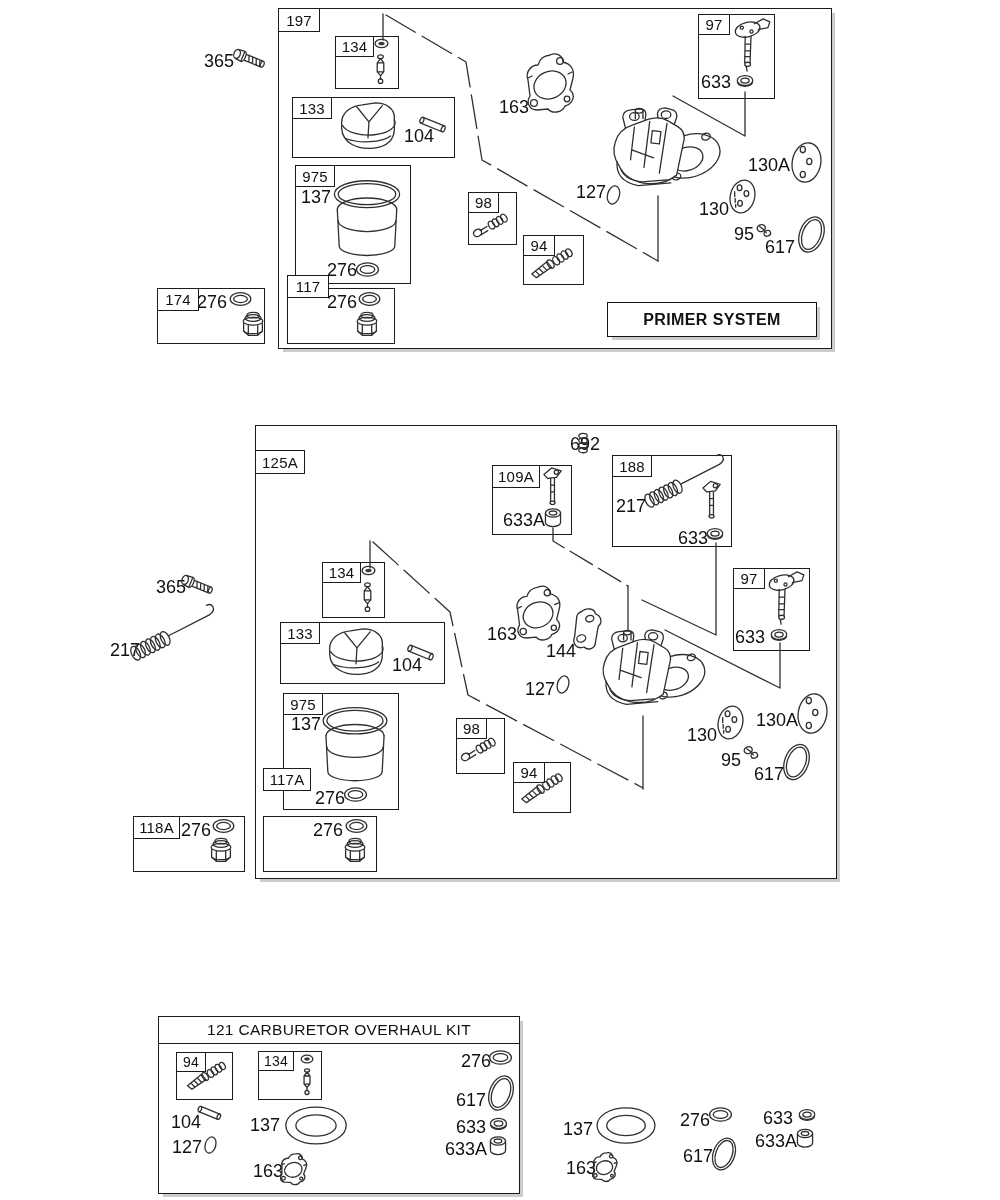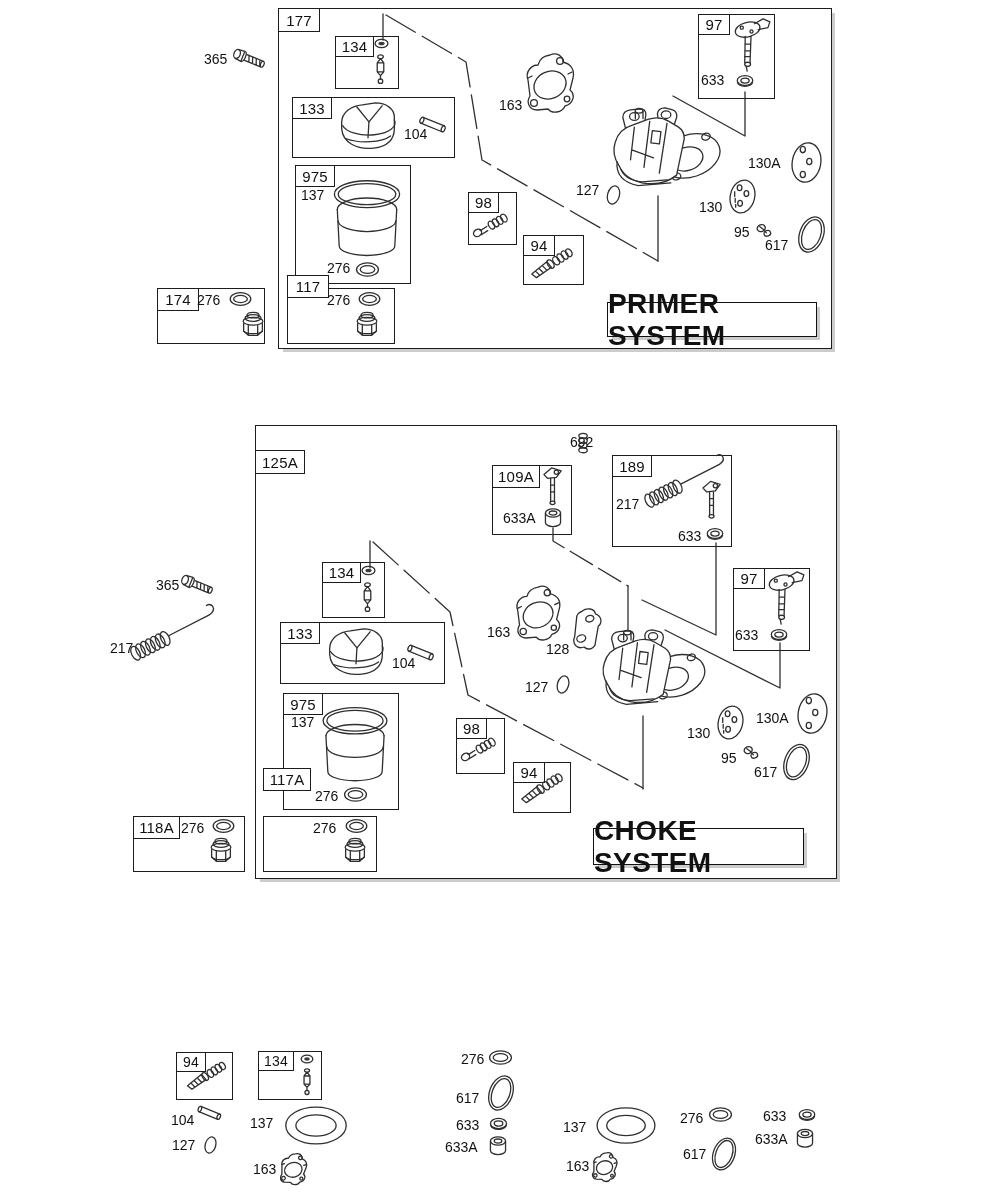--- a/index.html
+++ b/index.html
@@ -3,41 +3,41 @@
 <meta charset="utf-8">
 <style>
   html,body{margin:0;padding:0;background:#fff}
   .stage{position:relative;width:1000px;height:1200px;background:#fff;
          font-family:"Liberation Sans",sans-serif;color:#111;overflow:hidden}
   .bx{position:absolute;border:1.5px solid #1c1c1c;background:transparent}
   .sh{box-shadow:4px 4px 0 -1px rgba(110,110,110,.35)}
   .tab{position:absolute;border:1.4px solid #1c1c1c;background:#fff;
        display:flex;align-items:center;justify-content:center;
        font-size:15px;letter-spacing:.2px}
-  .lbl{position:absolute;font-size:14px;line-height:1;white-space:nowrap}
+  .lbl{position:absolute;font-size:18px;line-height:1;white-space:nowrap}
   .plaque{position:absolute;border:1.7px solid #111;background:#fff;
           display:flex;align-items:center;justify-content:center;
-          font-weight:bold;font-size:28px;letter-spacing:.4px;
+          font-weight:bold;font-size:16px;letter-spacing:.4px;
           box-shadow:4px 4px 0 -1px rgba(110,110,110,.35)}
   .kit{position:absolute;border:1.5px solid #1c1c1c;background:transparent;
        box-shadow:4px 4px 0 -1px rgba(110,110,110,.35)}
   .kittitle{position:absolute;left:0;top:0;right:0;border-bottom:1.5px solid #1c1c1c;
             display:flex;align-items:center;justify-content:center;
             font-size:15.5px;letter-spacing:.3px}
   svg.art{position:absolute;left:0;top:0;pointer-events:none}
   .art *{vector-effect:non-scaling-stroke}
 </style>
 </head>
 <body>
 
 <div class="stage">
 
   <div class="bx sh" style="left:278px;top:8px;width:552px;height:339px"></div>
   <div class="tab" style="left:278px;top:8px;width:40px;height:22px">
-      <span>177</span>
+      <span>197</span>
     </div>
 
   <div class="bx" style="left:335px;top:36px;width:62px;height:51px"></div>
   <div class="tab" style="left:335px;top:36px;width:37px;height:19px">
       <span>134</span>
     </div>
 
   <div class="bx" style="left:292px;top:97px;width:161px;height:59px"></div>
   <div class="tab" style="left:292px;top:97px;width:38px;height:20px">
       <span>133</span>
@@ -96,21 +96,21 @@
       <span>125A</span>
     </div>
 
   <div class="bx" style="left:492px;top:465px;width:78px;height:68px"></div>
   <div class="tab" style="left:492px;top:465px;width:46px;height:21px">
       <span>109A</span>
     </div>
 
   <div class="bx" style="left:612px;top:455px;width:118px;height:90px"></div>
   <div class="tab" style="left:612px;top:455px;width:38px;height:20px">
-      <span>189</span>
+      <span>188</span>
     </div>
 
   <div class="bx" style="left:322px;top:562px;width:61px;height:54px"></div>
   <div class="tab" style="left:322px;top:562px;width:37px;height:19px">
       <span>134</span>
     </div>
 
   <div class="bx" style="left:280px;top:622px;width:163px;height:60px"></div>
   <div class="tab" style="left:280px;top:622px;width:38px;height:20px">
       <span>133</span>
@@ -139,44 +139,46 @@
   <div class="bx" style="left:513px;top:762px;width:56px;height:49px"></div>
   <div class="tab" style="left:513px;top:762px;width:30px;height:19px">
       <span>94</span>
     </div>
 
   <div class="bx" style="left:733px;top:568px;width:75px;height:81px"></div>
   <div class="tab" style="left:733px;top:568px;width:30px;height:19px">
       <span>97</span>
     </div>
 
-  <div class="plaque" style="left:593px;top:828px;width:209px;height:35px">
-    <span>CHOKE SYSTEM</span>
-  </div>
 
   <span class="lbl" style="left:570px;top:435px">692</span>
   <span class="lbl" style="left:503px;top:511px">633A</span>
   <span class="lbl" style="left:616px;top:497px">217</span>
   <span class="lbl" style="left:678px;top:529px">633</span>
   <span class="lbl" style="left:156px;top:578px">365</span>
   <span class="lbl" style="left:110px;top:641px">217</span>
   <span class="lbl" style="left:392px;top:656px">104</span>
   <span class="lbl" style="left:291px;top:715px">137</span>
   <span class="lbl" style="left:315px;top:789px">276</span>
   <span class="lbl" style="left:181px;top:821px">276</span>
   <span class="lbl" style="left:313px;top:821px">276</span>
   <span class="lbl" style="left:487px;top:625px">163</span>
-  <span class="lbl" style="left:546px;top:642px">128</span>
+  <span class="lbl" style="left:546px;top:642px">144</span>
   <span class="lbl" style="left:525px;top:680px">127</span>
   <span class="lbl" style="left:735px;top:628px">633</span>
   <span class="lbl" style="left:687px;top:726px">130</span>
   <span class="lbl" style="left:756px;top:711px">130A</span>
   <span class="lbl" style="left:721px;top:751px">95</span>
   <span class="lbl" style="left:754px;top:765px">617</span>
 
+  <div class="kit" style="left:158px;top:1016px;width:360px;height:176px">
+    <div class="kittitle" style="height:26px">
+      <span>121 CARBURETOR OVERHAUL KIT</span>
+    </div>
+  </div>
   <div class="bx" style="left:176px;top:1052px;width:55px;height:46px"></div>
   <div class="tab" style="left:176px;top:1052px;width:28px;height:18px;font-size:14px">
       <span>94</span>
     </div>
   <div class="bx" style="left:258px;top:1051px;width:62px;height:47px"></div>
   <div class="tab" style="left:258px;top:1051px;width:34px;height:18px;font-size:14px">
       <span>134</span>
     </div>
 
   <span class="lbl" style="left:171px;top:1113px">104</span>

